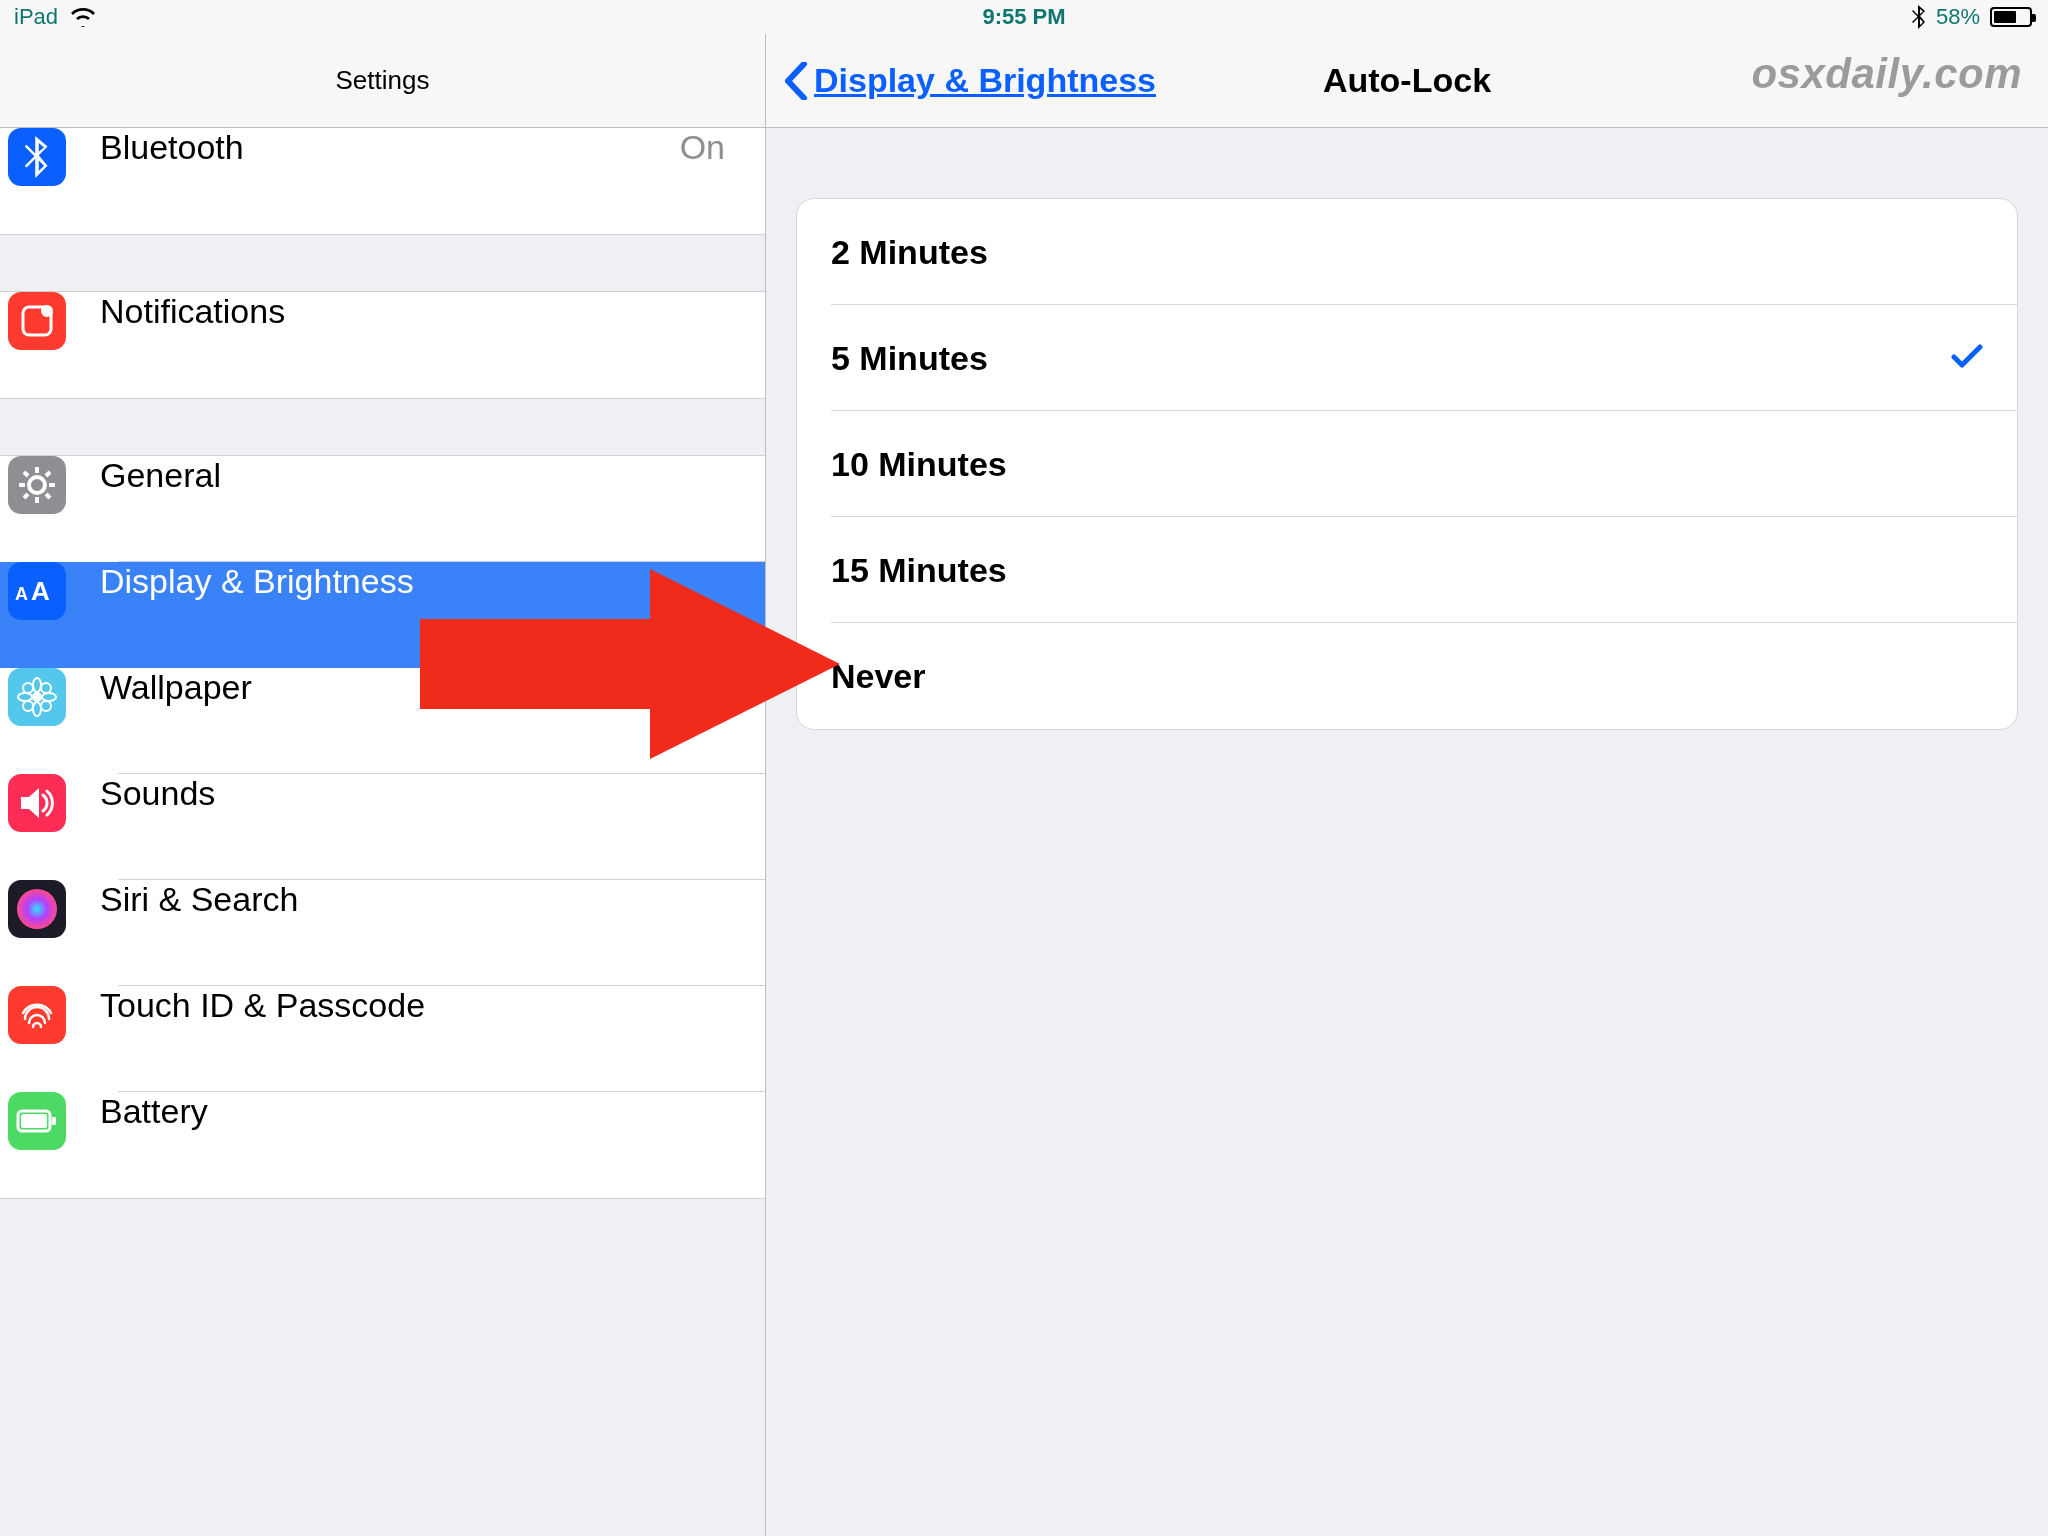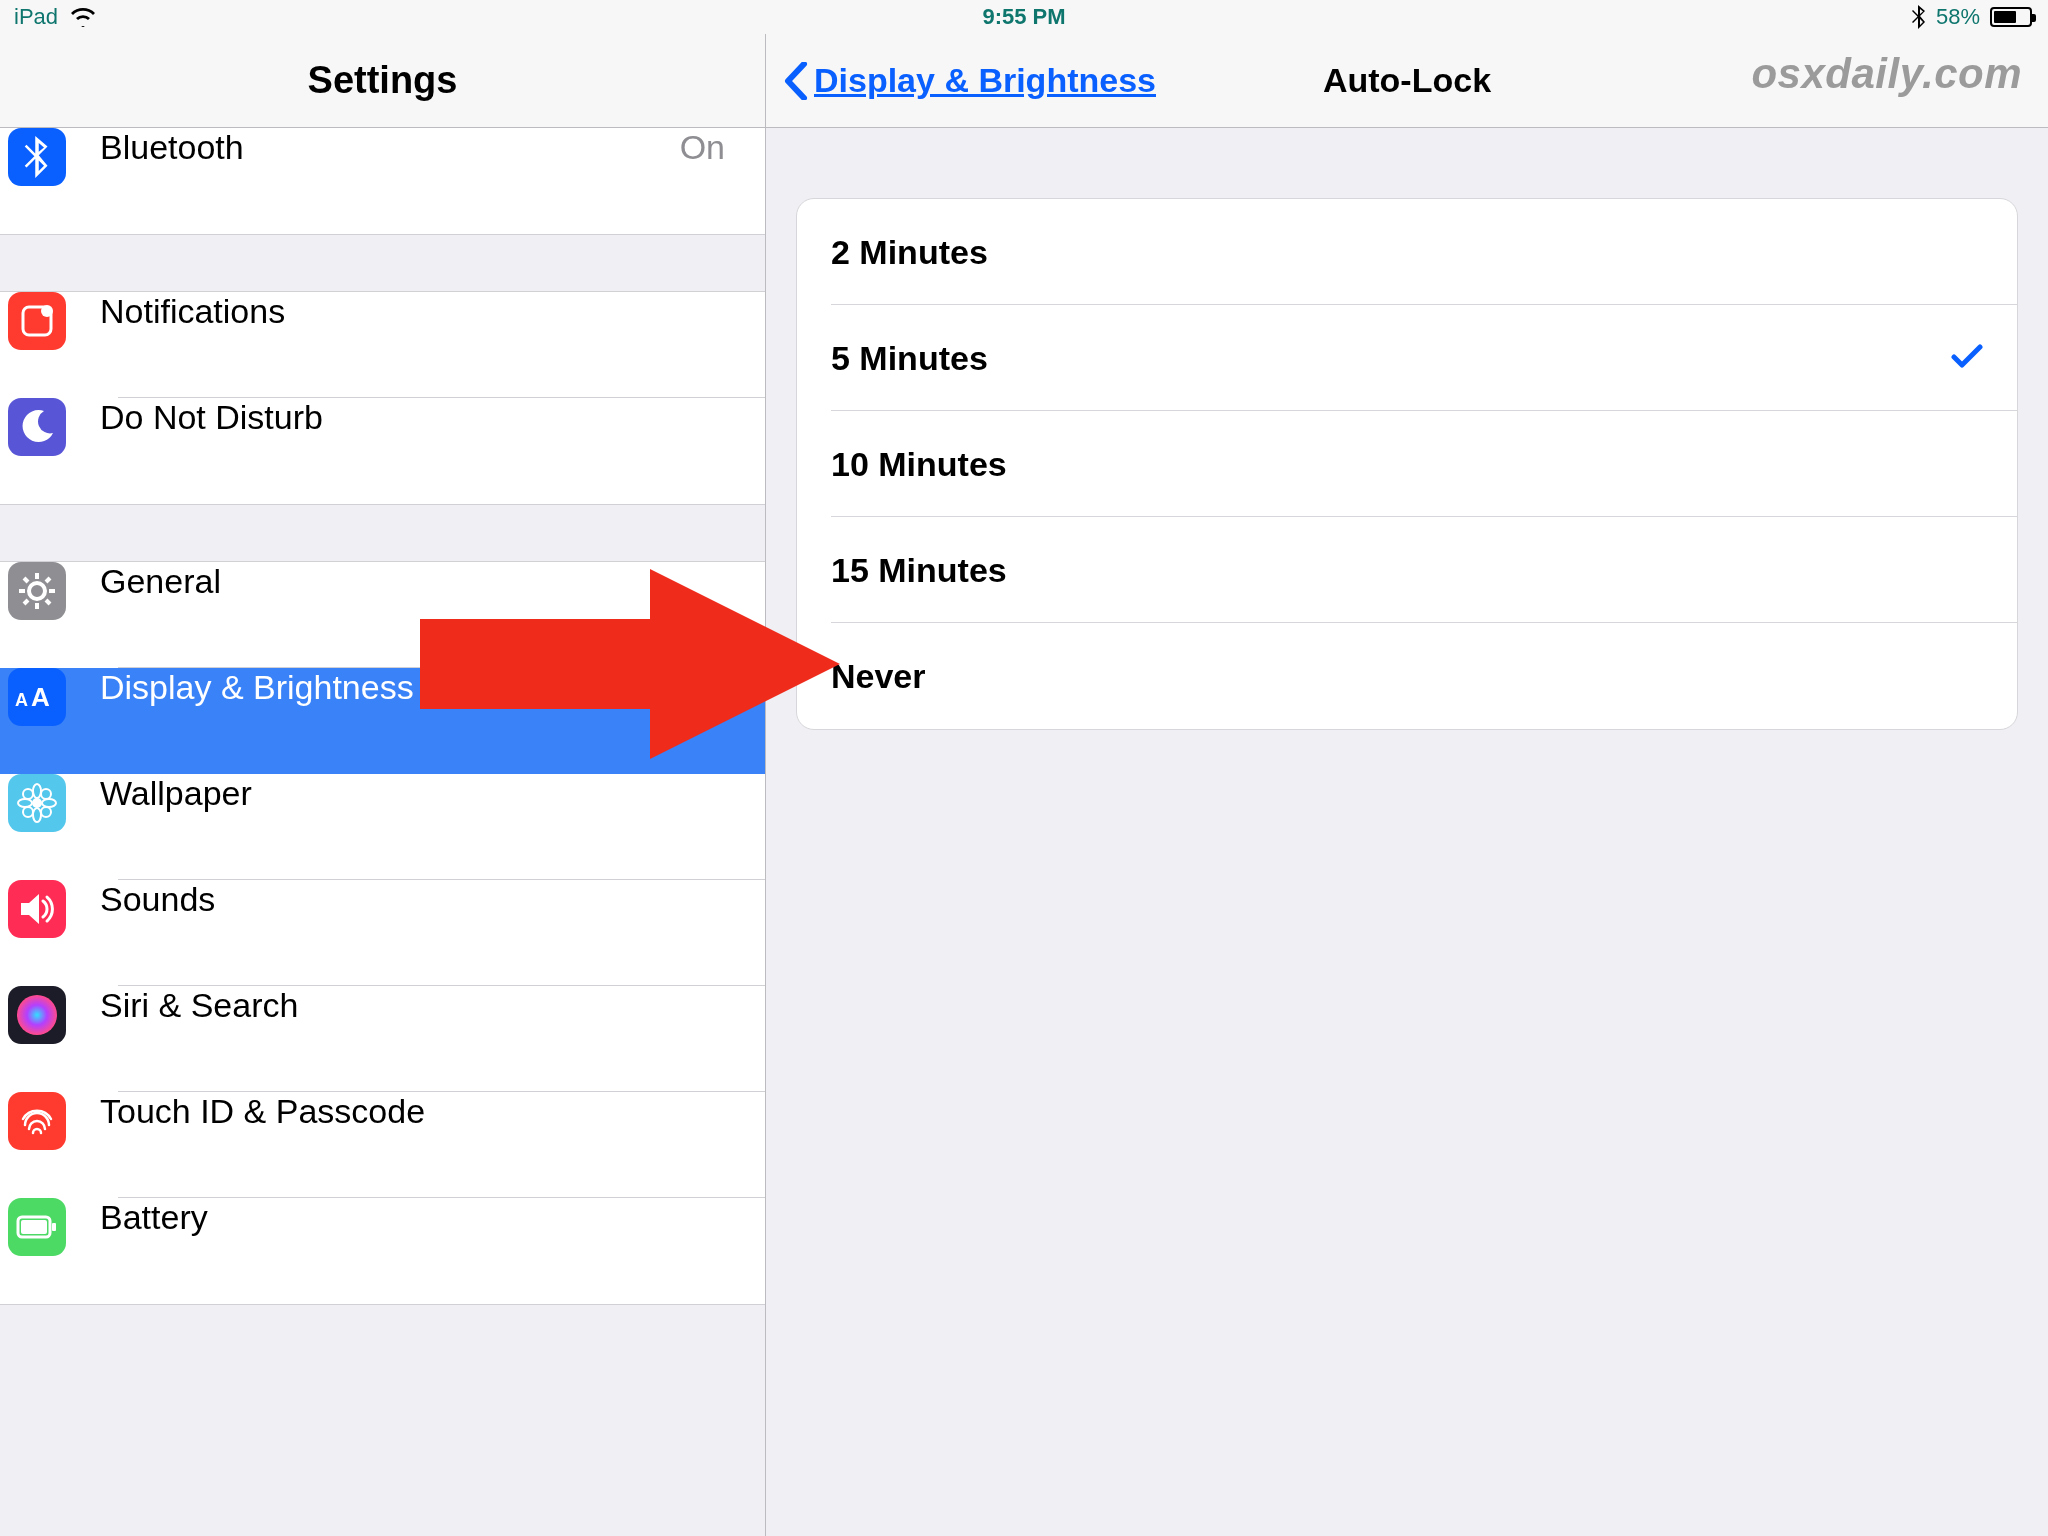--- a/index.html
+++ b/index.html
@@ -16,21 +16,21 @@
   .battery-shell::after { content:""; position:absolute; right:-6px; top:5px; width:4px; height:8px; background:#000; border-radius:0 2px 2px 0; }
   .battery-fill { position:absolute; left:2px; top:2px; bottom:2px; width:58%; background:#000; border-radius:1px; }
 
   
   .body { flex:1; display:flex; height:calc(100% - 34px); }
   .left-col { width:766px; background:#efeff4; border-right:1px solid #bcbcc0; display:flex; flex-direction:column; }
   .right-col { flex:1; background:#efeff4; display:flex; flex-direction:column; position:relative; }
 
   
   .left-header { height:94px; background:#f7f7f8; border-bottom:1px solid #bcbcc0; display:flex; align-items:center; justify-content:center; }
-  .left-header h1 { font-size:38px; font-weight:700; }
+  .left-header h1 { font-size:26px; font-weight:400; }
 
   
   .settings-scroll { flex:1; overflow:hidden; }
   .group { background:#fff; border-top:1px solid #d1d1d5; border-bottom:1px solid #d1d1d5; }
   .group + .group { margin-top:56px; }
   .group.first { margin-top:0; border-top:none; }
   .row { height:106px; display:flex; padding-left:8px; position:relative; }
   .row .sep { position:absolute; left:118px; right:0; bottom:0; height:1px; background:#d1d1d5; }
   .row:last-child .sep { display:none; }
   .row .icon-box { width:58px; height:58px; border-radius:13px; display:flex; align-items:center; justify-content:center; flex:none; }
@@ -111,28 +111,20 @@
             <div class="row">
               <div class="icon-box" style="background: rgb(255, 59, 48);">
                 <svg width="40" height="40" viewBox="0 0 40 40">
                   <rect x="6" y="6" width="28" height="28" rx="6" fill="none" stroke="#fff" stroke-width="3"></rect>
                   <circle cx="30" cy="10" r="6" fill="#fff"></circle>
                 </svg>
               </div>
               <div class="label">Notifications</div>
               <div class="sep"></div>
             </div>
-            <div class="row">
-              <div class="icon-box" style="background: rgb(88, 86, 214);">
-                <svg width="40" height="40" viewBox="0 0 40 40">
-                  <path d="M27 4 A16 16 0 1 0 36 26 A12 12 0 0 1 27 4" fill="#fff"></path>
-                </svg>
-              </div>
-              <div class="label">Do Not Disturb</div>
-            </div>
           </div>
           <div class="group">
             <div class="row">
               <div class="icon-box" style="background: rgb(142, 142, 147);">
                 <svg width="40" height="40" viewBox="0 0 40 40">
                   <circle cx="20" cy="20" r="8" fill="none" stroke="#fff" stroke-width="4"></circle>
                   <g stroke="#fff" stroke-width="4">
                     <line x1="20" y1="2" x2="20" y2="8"></line>
                     <line x1="20" y1="32" x2="20" y2="38"></line>
                     <line x1="2" y1="20" x2="8" y2="20"></line>

